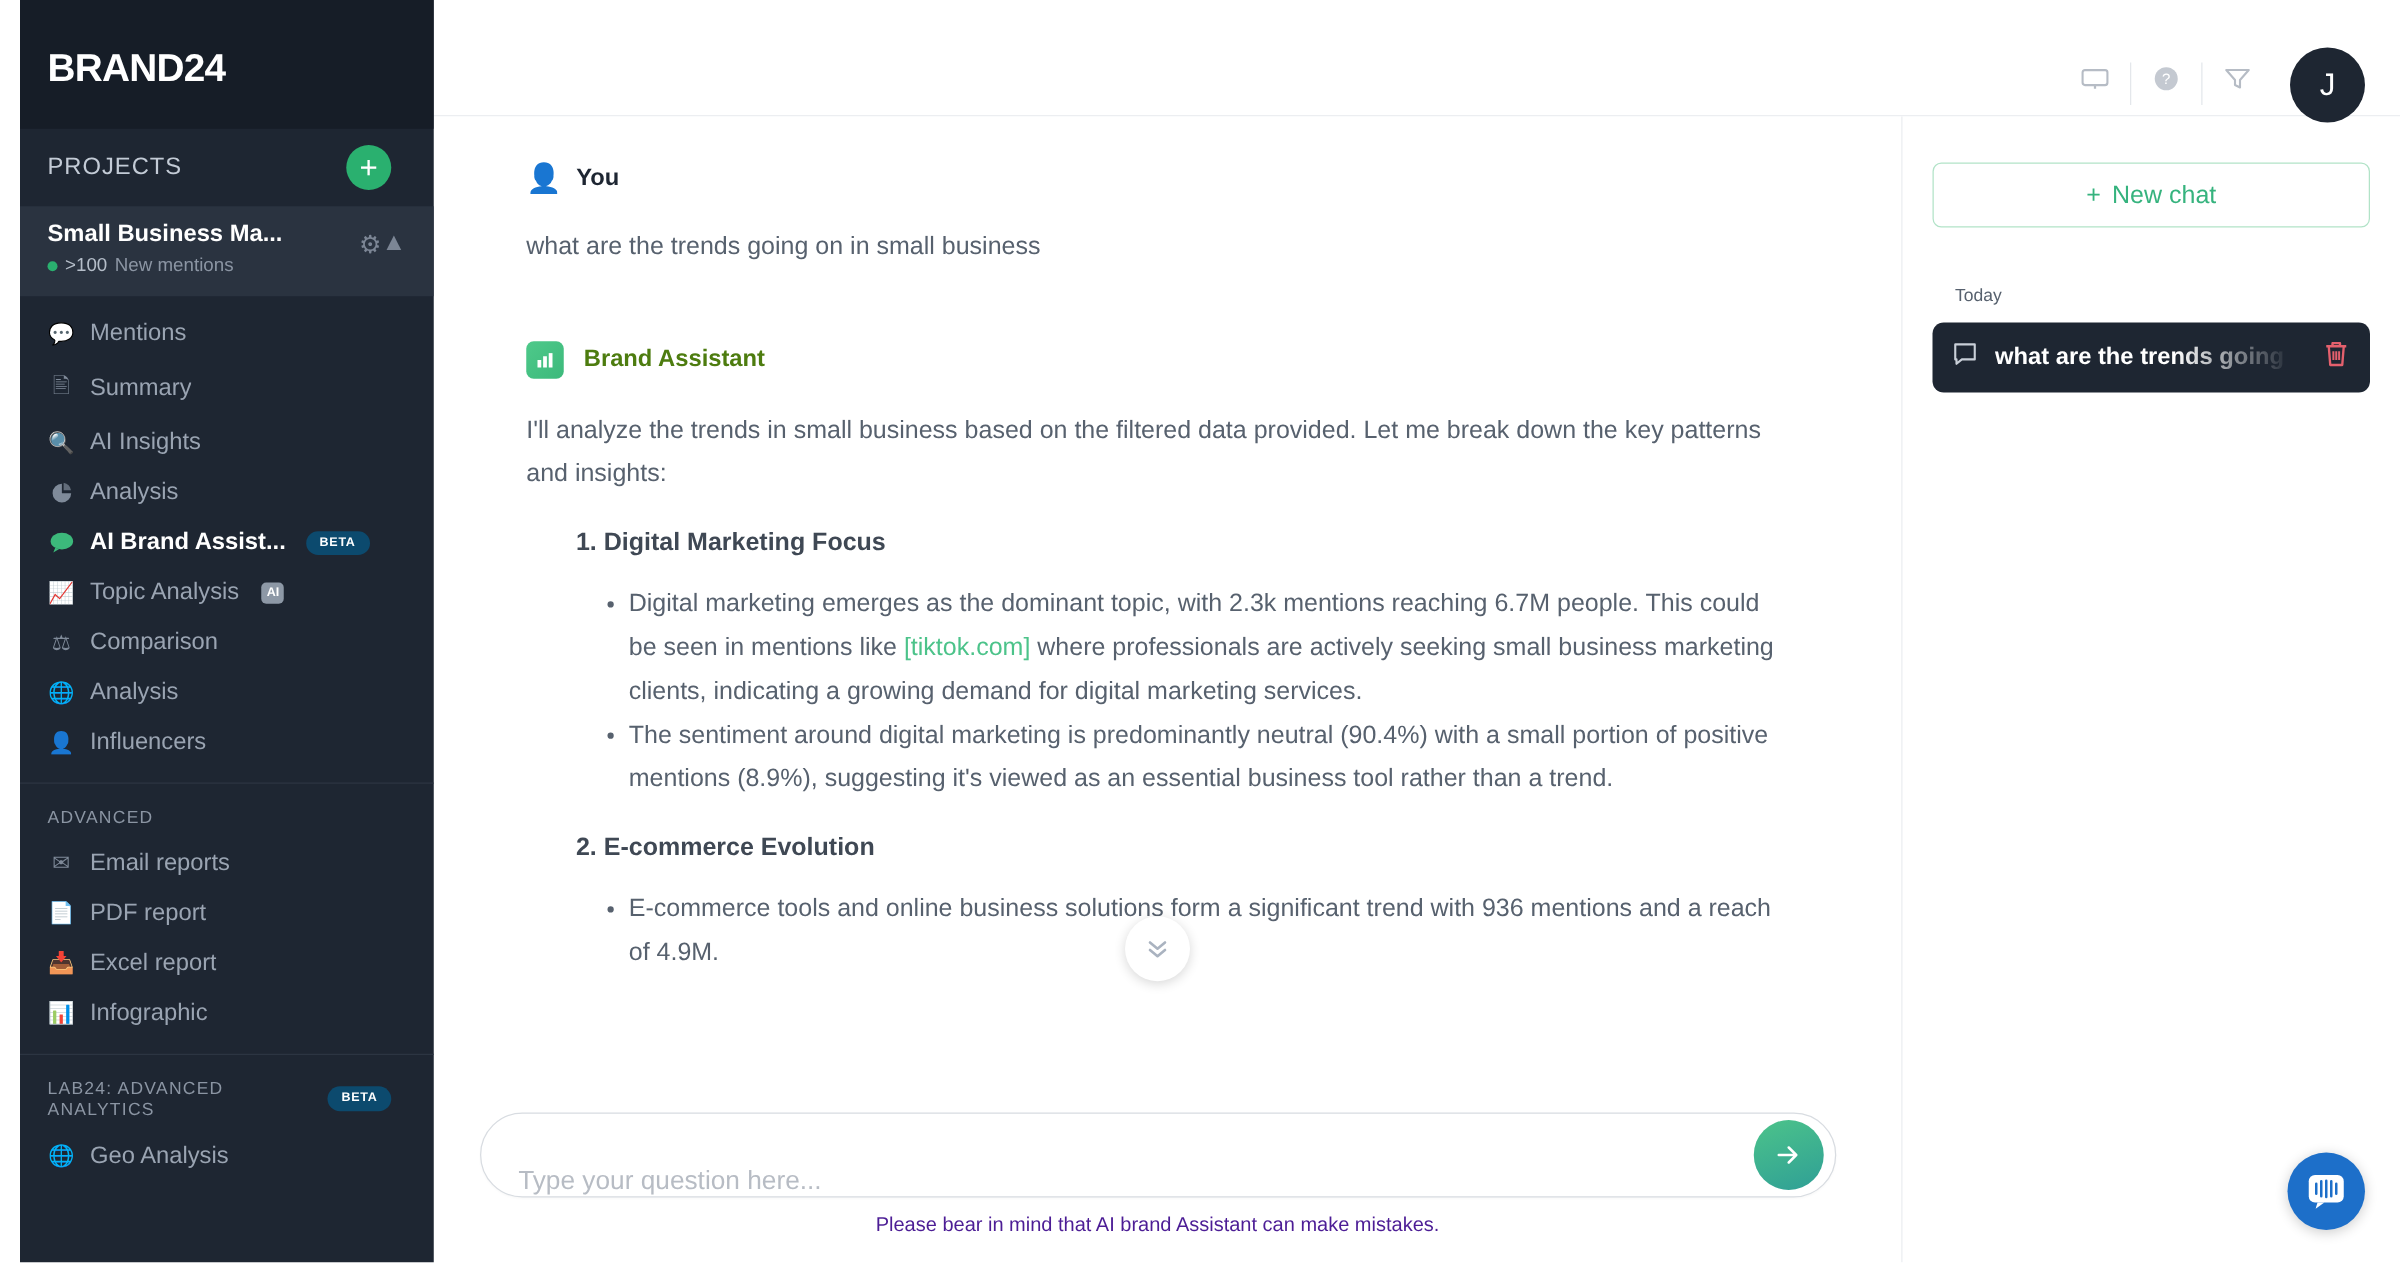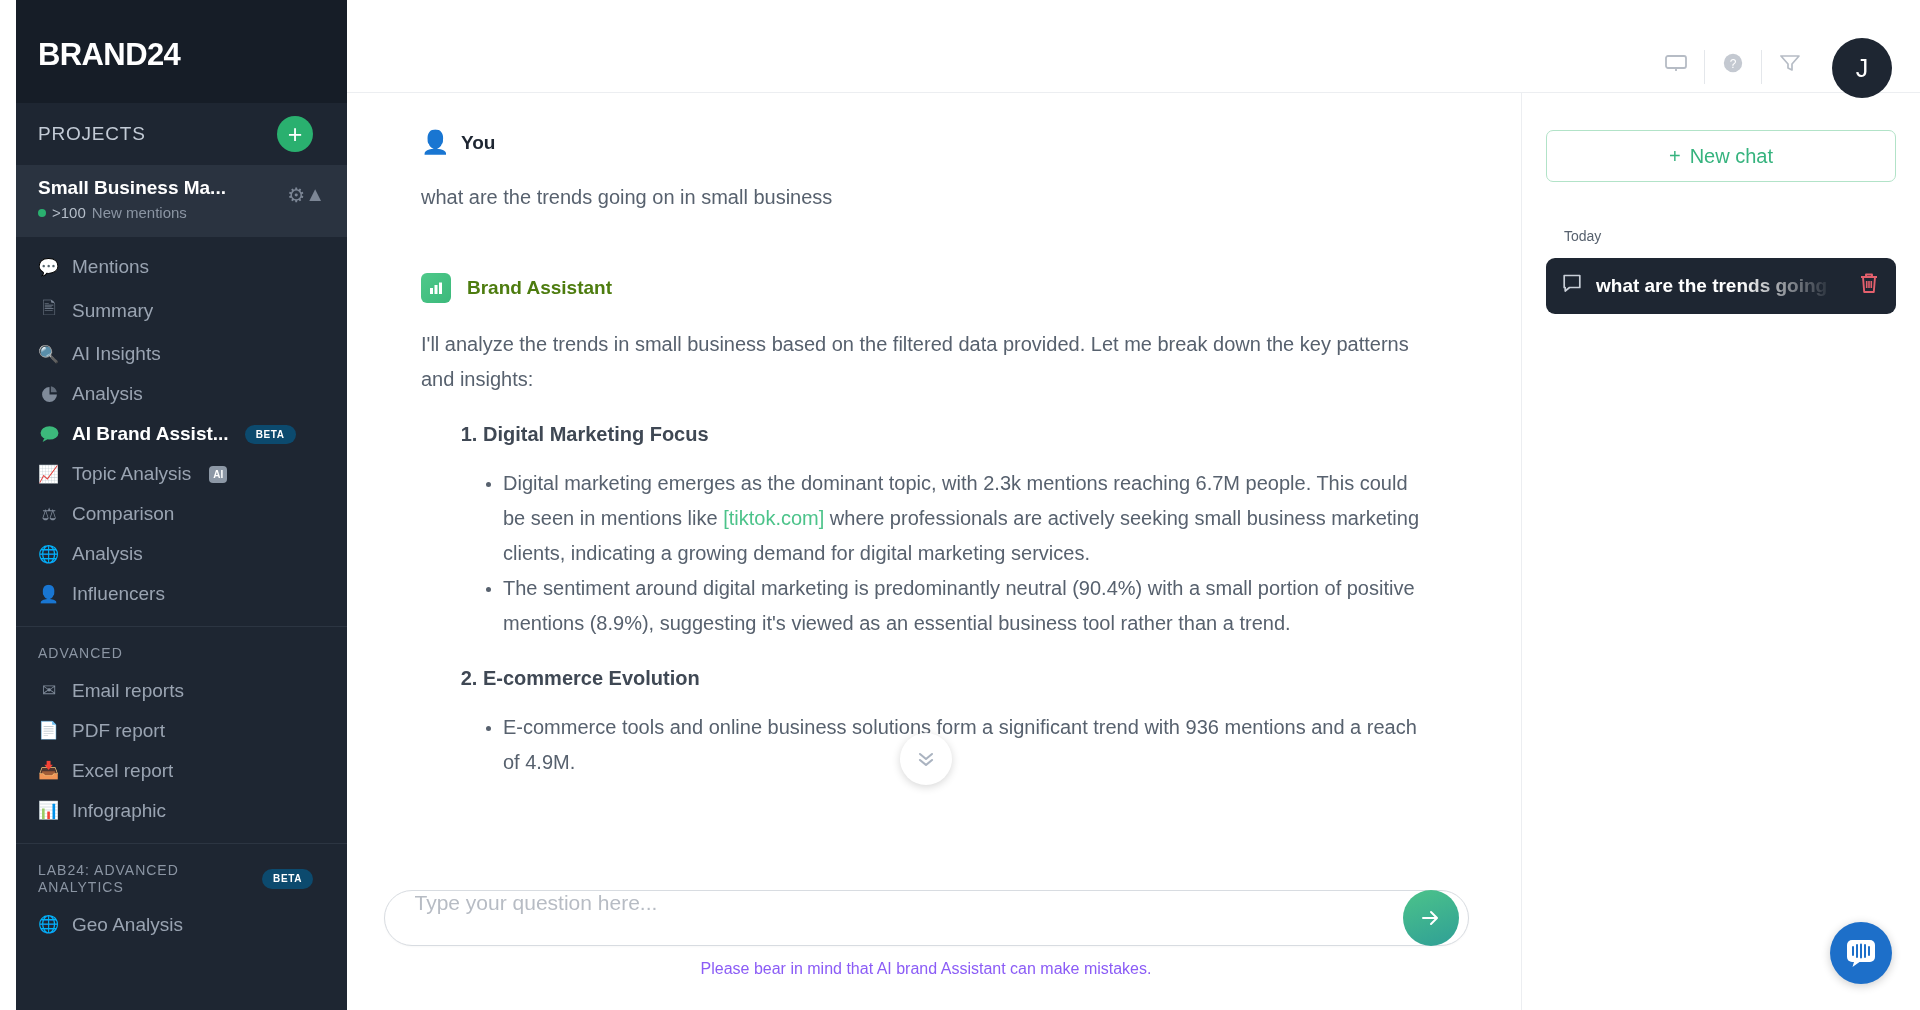--- a/index.html
+++ b/index.html
@@ -167,39 +167,39 @@
     color: #aab3c0; font-size: 21px; cursor: pointer; z-index: 6;
   }
 
   
   .input-zone {
     position: absolute; bottom: 0; left: 331px; width: 1190px; height: 132px;
     background: #ffffff; display: flex; flex-direction: column;
     align-items: center; justify-content: flex-start; padding-top: 12px;
   }
   .input-shell {
-    width: 1085px; height: 56px; border: 1px solid #d8dce1;
+    width: 1085px; height: 68px; border: 1px solid #d8dce1;
     border-radius: 40px; background: #fff; position: relative;
-    display: flex; align-items: flex-start; padding: 0 30px;
+    display: flex; align-items: flex-end; padding: 0 30px;
     box-shadow: 0 1px 2px rgba(0,0,0,.03);
   }
   .q-input {
     border: none; outline: none; font-size: 21px; color: #3f4854;
     width: 960px; background: transparent;
     font-family: "Liberation Sans", sans-serif;
   }
   .q-input::placeholder { color: #b7bcc4; }
   .send-btn {
     position: absolute; right: 9px; top: 50%; transform: translateY(-50%);
     width: 56px; height: 56px; border-radius: 50%;
     background: linear-gradient(160deg,#4cc38a,#2f9f96);
     display: flex; align-items: center; justify-content: center;
     color: #ffffff; font-size: 23px; cursor: pointer; border: none;
   }
-  .disclaimer { margin-top: 14px; font-size: 16px; color: #8b5cf6; }
+  .disclaimer { margin-top: 14px; font-size: 16px; color: #4c1d95; }
 
   
   .right-panel {
     position: absolute; top: 93px; right: 0; width: 399px; height: 917px;
     background: #ffffff; border-left: 1px solid #eceef1;
     padding: 37px 24px 0 24px;
   }
   .new-chat-btn {
     width: 100%; height: 52px; border: 1px solid #b2e3c8;
     border-radius: 7px; background: #ffffff; color: #36b37e;

